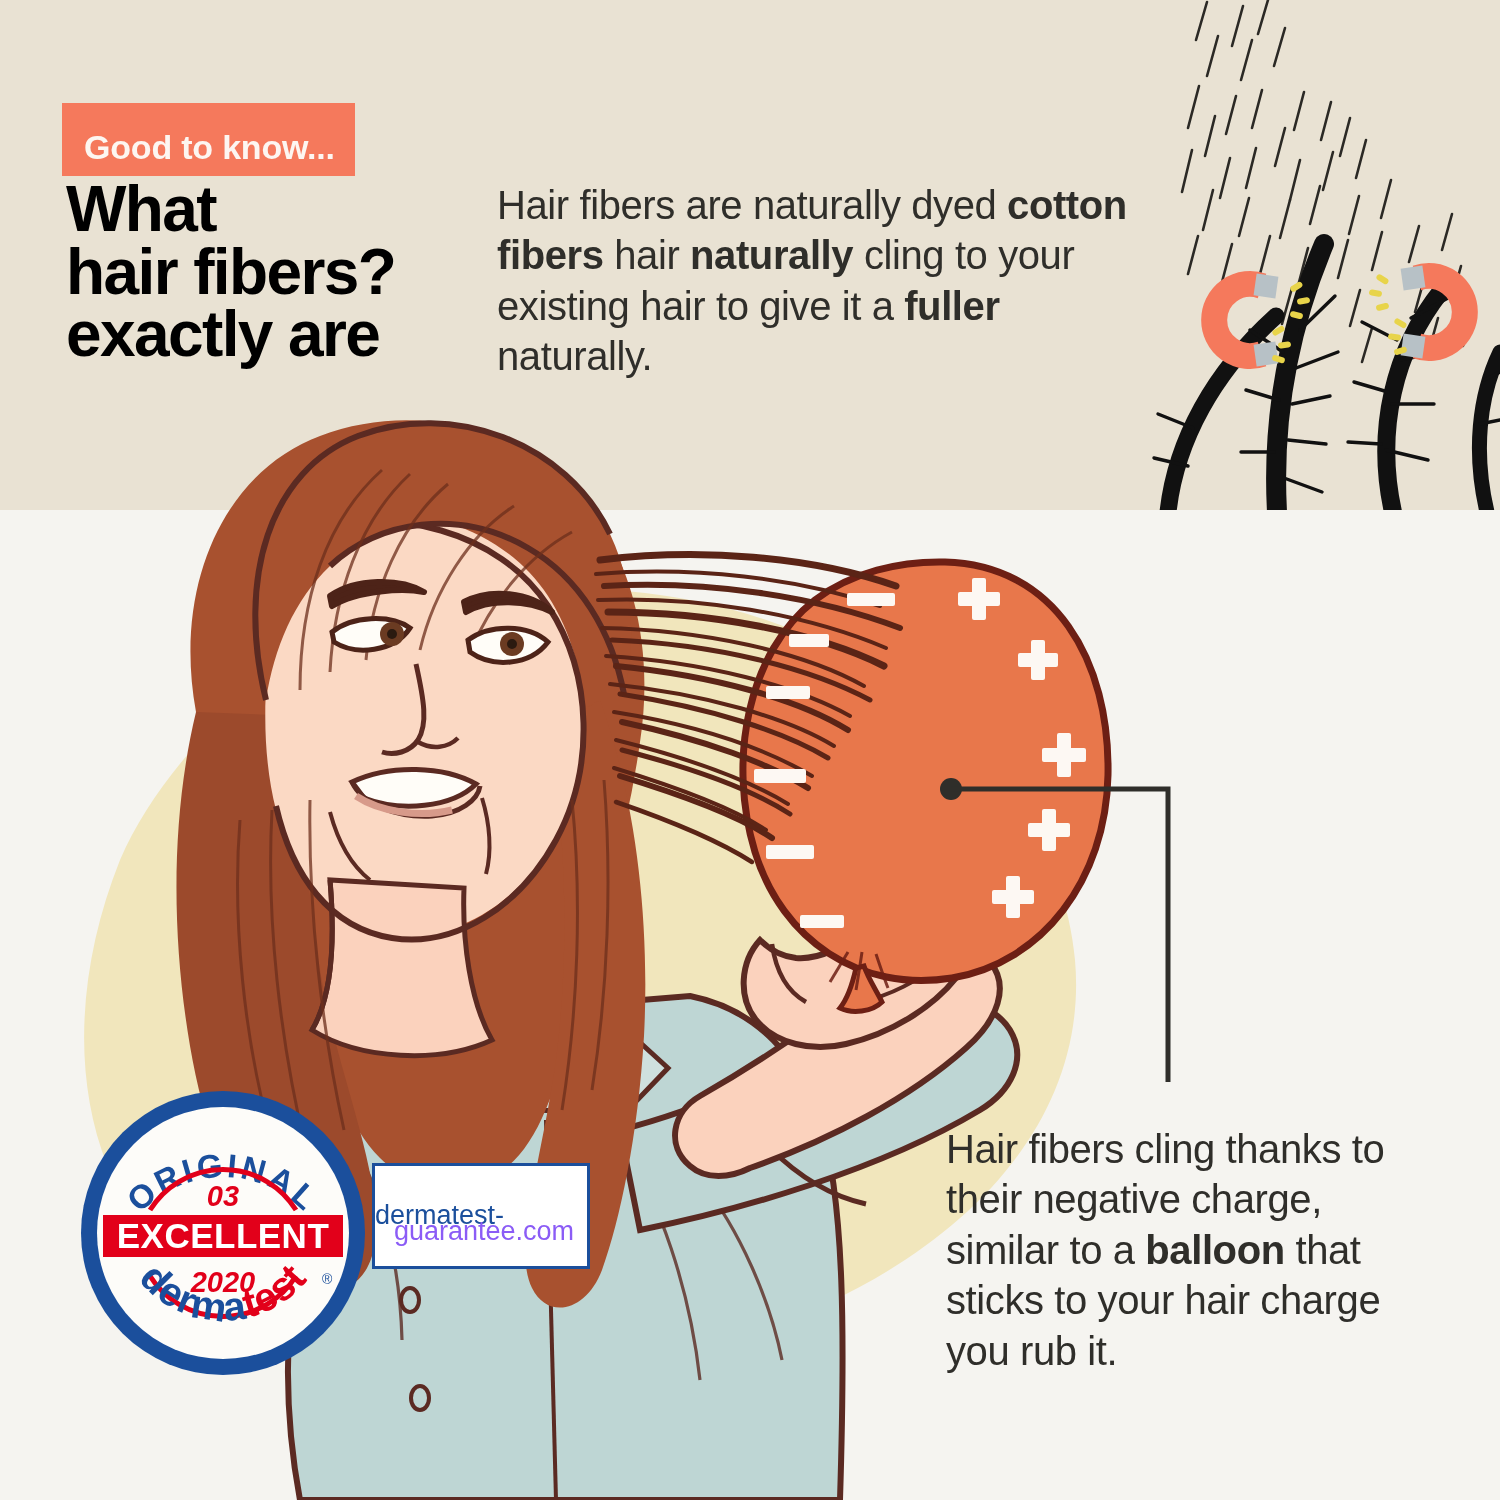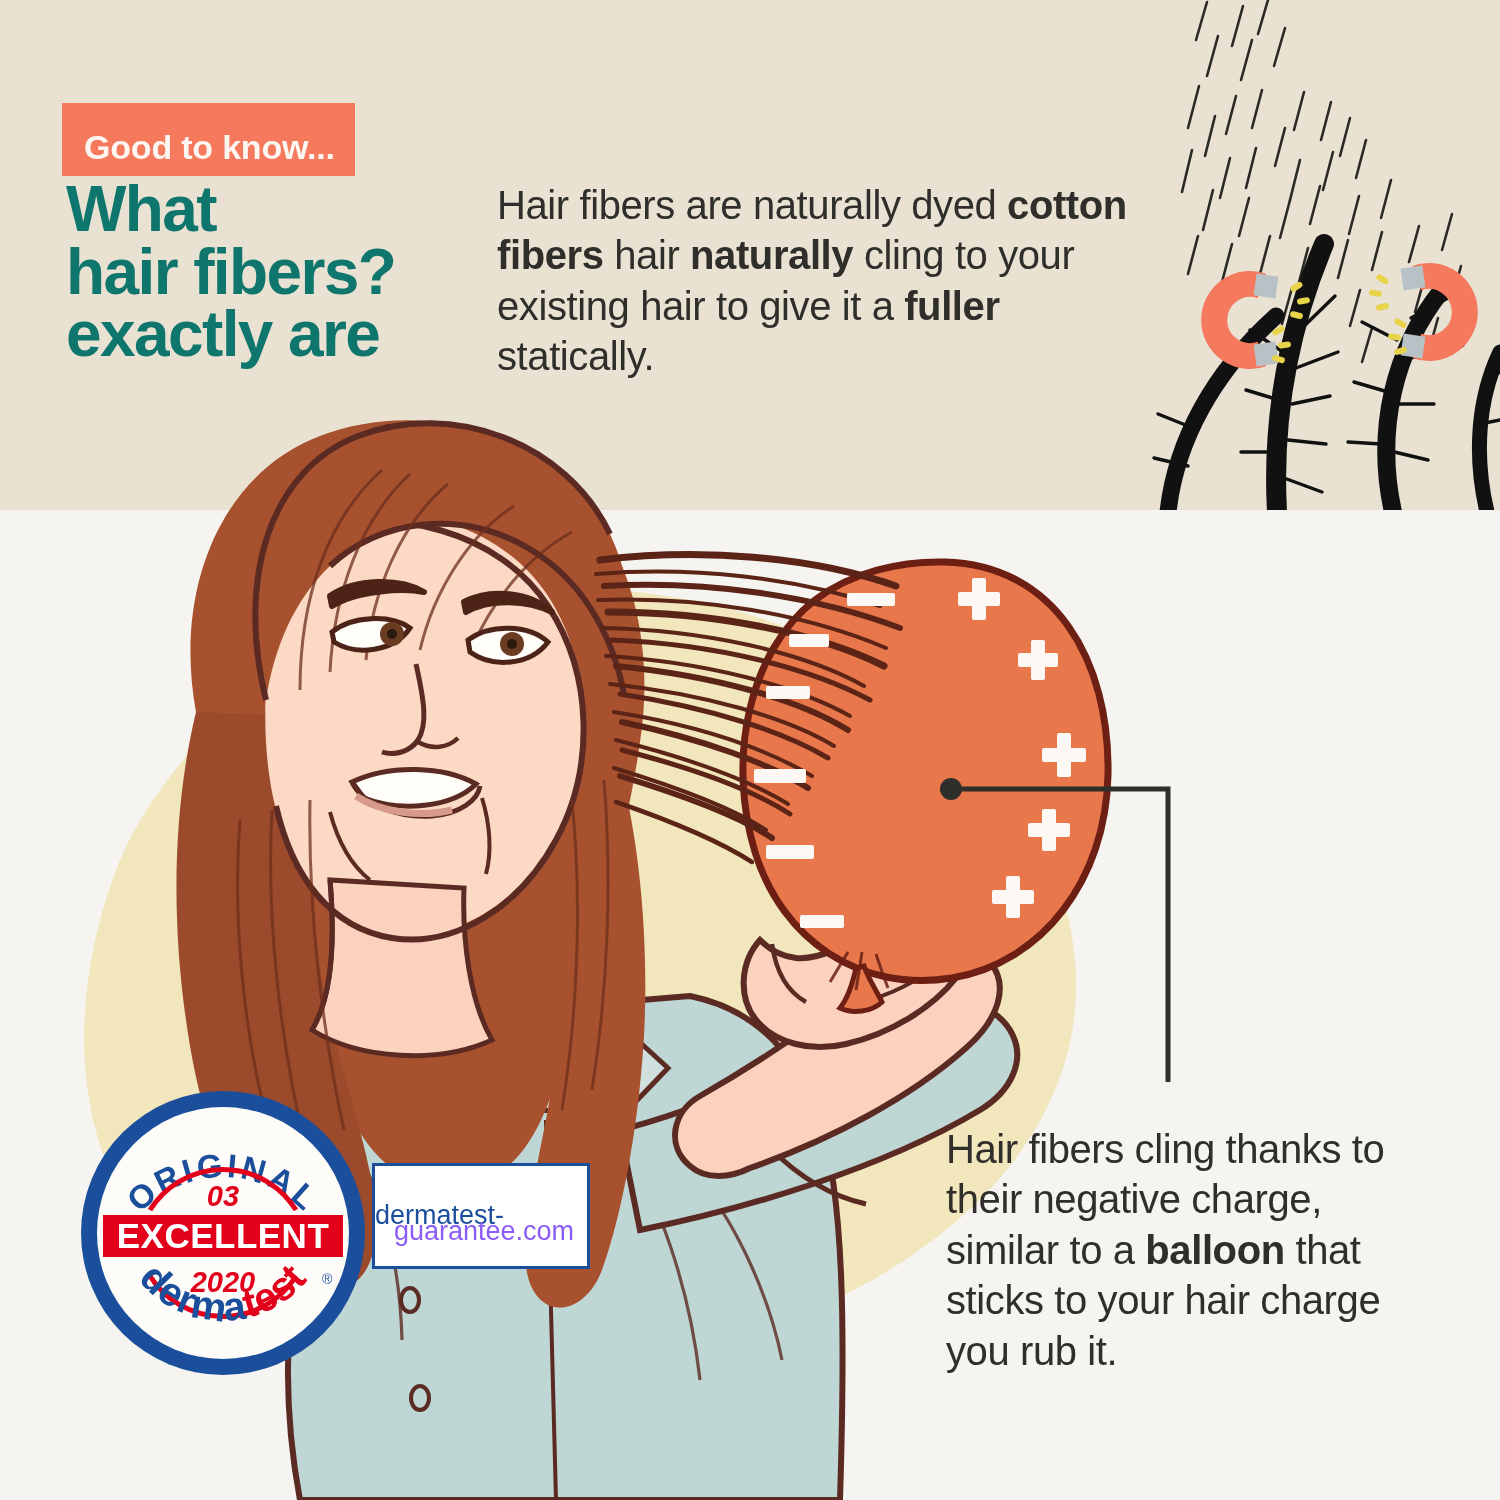--- a/index.html
+++ b/index.html
@@ -39,21 +39,21 @@
     font-size: 34px;
     font-weight: bold;
     letter-spacing: -0.2px;
     padding: 27px 20px 12px 22px;
     line-height: 1;
   }
   .headline {
     position: absolute;
     left: 66px; top: 178px;
     width: 430px;
-    color: #0f766e;
+    color: #000000;
     font-size: 64px;
     font-weight: bold;
     line-height: 0.98;
     letter-spacing: -1.6px;
   }
   .lede {
     position: absolute;
     left: 497px; top: 180px;
     width: 660px;
     color: #2f2e2a;
@@ -406,21 +406,21 @@
   </svg>
 
   <div class="kicker">Good to know...</div>
 
   <div class="headline">
     <div>What</div>
     <div>hair fibers?</div>
     <div>exactly are</div>
   </div>
 
-  <div class="lede"><span>Hair fibers are naturally dyed </span><b>cotton fibers</b><span> hair </span><b>naturally</b><span> cling to your existing hair to give it a </span><b>fuller</b><span> statically.</span></div>
+  <div class="lede"><span>Hair fibers are naturally dyed </span><b>cotton fibers</b><span> hair </span><b>naturally</b><span> cling to your existing hair to give it a </span><b>fuller</b><span> naturally.</span></div>
 
   <div class="callout-text"><span>Hair fibers cling thanks to their negative charge, similar to a </span><b>balloon</b><span> that sticks to your hair charge you rub it.</span></div>
 
   <svg class="seal" viewBox="0 0 290 290">
     <defs>
       <path id="arcTop" d="M38 168 A112 112 0 0 1 252 168"></path>
       <path id="arcBottom" d="M40 150 A108 108 0 0 0 250 150"></path>
     </defs>
     <circle cx="145" cy="145" r="142" fill="#1b4f9c"></circle>
     <circle cx="145" cy="145" r="126" fill="#fdfcf9"></circle>

